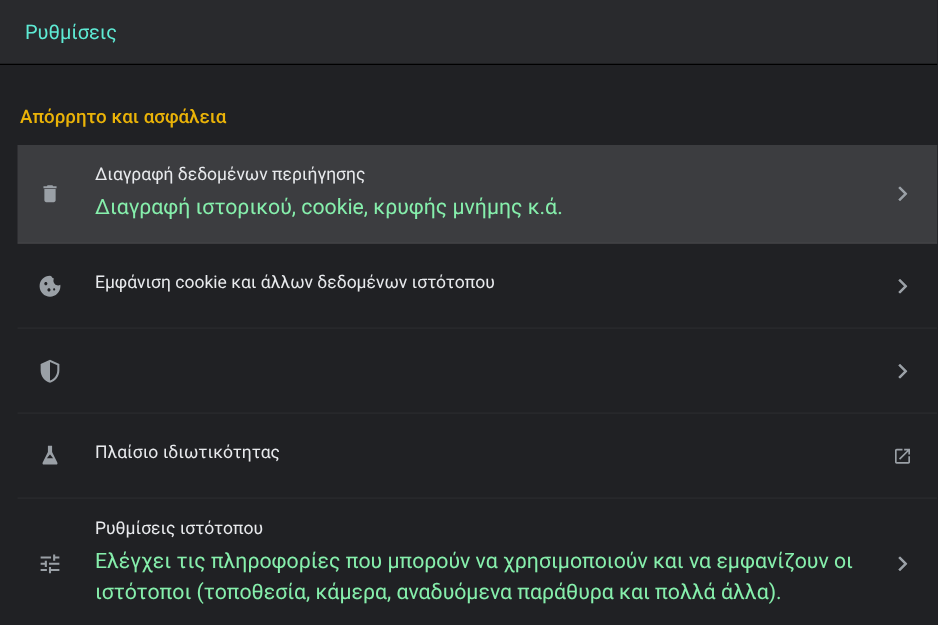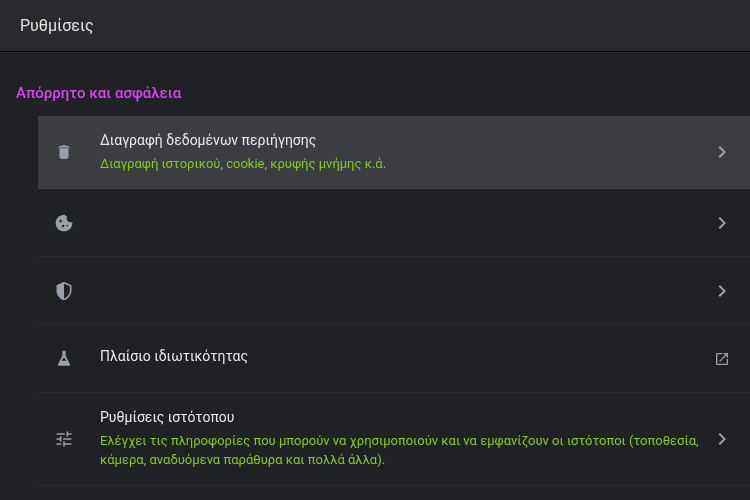--- a/index.html
+++ b/index.html
@@ -16,44 +16,43 @@
       overflow: hidden;
     }
     .header {
       padding: 16px 20px;
       border-bottom: 1px solid #000;
       background-color: #292a2d;
     }
     .header-title {
       font-size: 16px;
       font-weight: 400;
-      color: #e5e5e5;
+      color: #5eead4;
     }
     .content {
       padding-top: 20px;
       background-color: #202124;
     }
     .section-title {
       font-size: 15px;
       font-weight: 500;
-      color: #d946ef;
+      color: #eab308;
       padding: 12px 16px 14px 16px;
     }
     .settings-list {
       padding-left: 14px;
     }
     .settings-item {
       display: flex;
       align-items: center;
       padding: 15px 20px 15px 14px;
       cursor: pointer;
       transition: background-color 0.15s;
       border-bottom: 1px solid rgba(255,255,255,0.05);
       min-height: 68px;
-      margin-left: 24px;
     }
     .settings-item.highlighted {
       background-color: #3c3d40;
     }
     .item-icon {
       width: 24px;
       height: 24px;
       flex-shrink: 0;
       margin-right: 24px;
       display: flex;
@@ -65,22 +64,22 @@
       flex: 1;
       min-width: 0;
     }
     .item-title {
       font-size: 14px;
       color: #e8eaed;
       margin-bottom: 3px;
       line-height: 1.4;
     }
     .item-description {
-      font-size: 13px;
-      color: #84cc16;
+      font-size: 17px;
+      color: #86efac;
       line-height: 1.5;
     }
     .item-arrow {
       width: 16px;
       height: 16px;
       flex-shrink: 0;
       margin-left: 12px;
       color: #9aa0a6;
       display: flex;
       align-items: center;
@@ -119,20 +118,21 @@
       </div>
     </div>
 
     <div class="settings-item">
       <div class="item-icon">
         <svg width="20" height="20" viewBox="0 0 24 24" fill="currentColor">
           <path d="M12 2C6.48 2 2 6.48 2 12s4.48 10 10 10 10-4.48 10-10c0-.45-.04-.9-.1-1.33-.63.32-1.34.5-2.1.5-2.49 0-4.5-2.01-4.5-4.5 0-.76.18-1.47.5-2.1C15.37 4.14 14.92 4 14.47 4 13.65 2.8 12.9 2 12 2zm-4 9c-.83 0-1.5-.67-1.5-1.5S7.17 8 8 8s1.5.67 1.5 1.5S8.83 11 8 11zm3 6c-.83 0-1.5-.67-1.5-1.5s.67-1.5 1.5-1.5 1.5.67 1.5 1.5-.67 1.5-1.5 1.5zm5-1c-.55 0-1-.45-1-1s.45-1 1-1 1 .45 1 1-.45 1-1 1z"></path>
         </svg>
       </div>
       <div class="item-text">
+        <div class="item-title">Εμφάνιση cookie και άλλων δεδομένων ιστότοπου</div>
       </div>
       <div class="item-arrow">
         <svg width="8" height="12" viewBox="0 0 8 12" fill="currentColor">
           <path d="M2 0L0.6 1.4 5.2 6 0.6 10.6 2 12l6-6z"></path>
         </svg>
       </div>
     </div>
 
     <div class="settings-item">
       <div class="item-icon">

